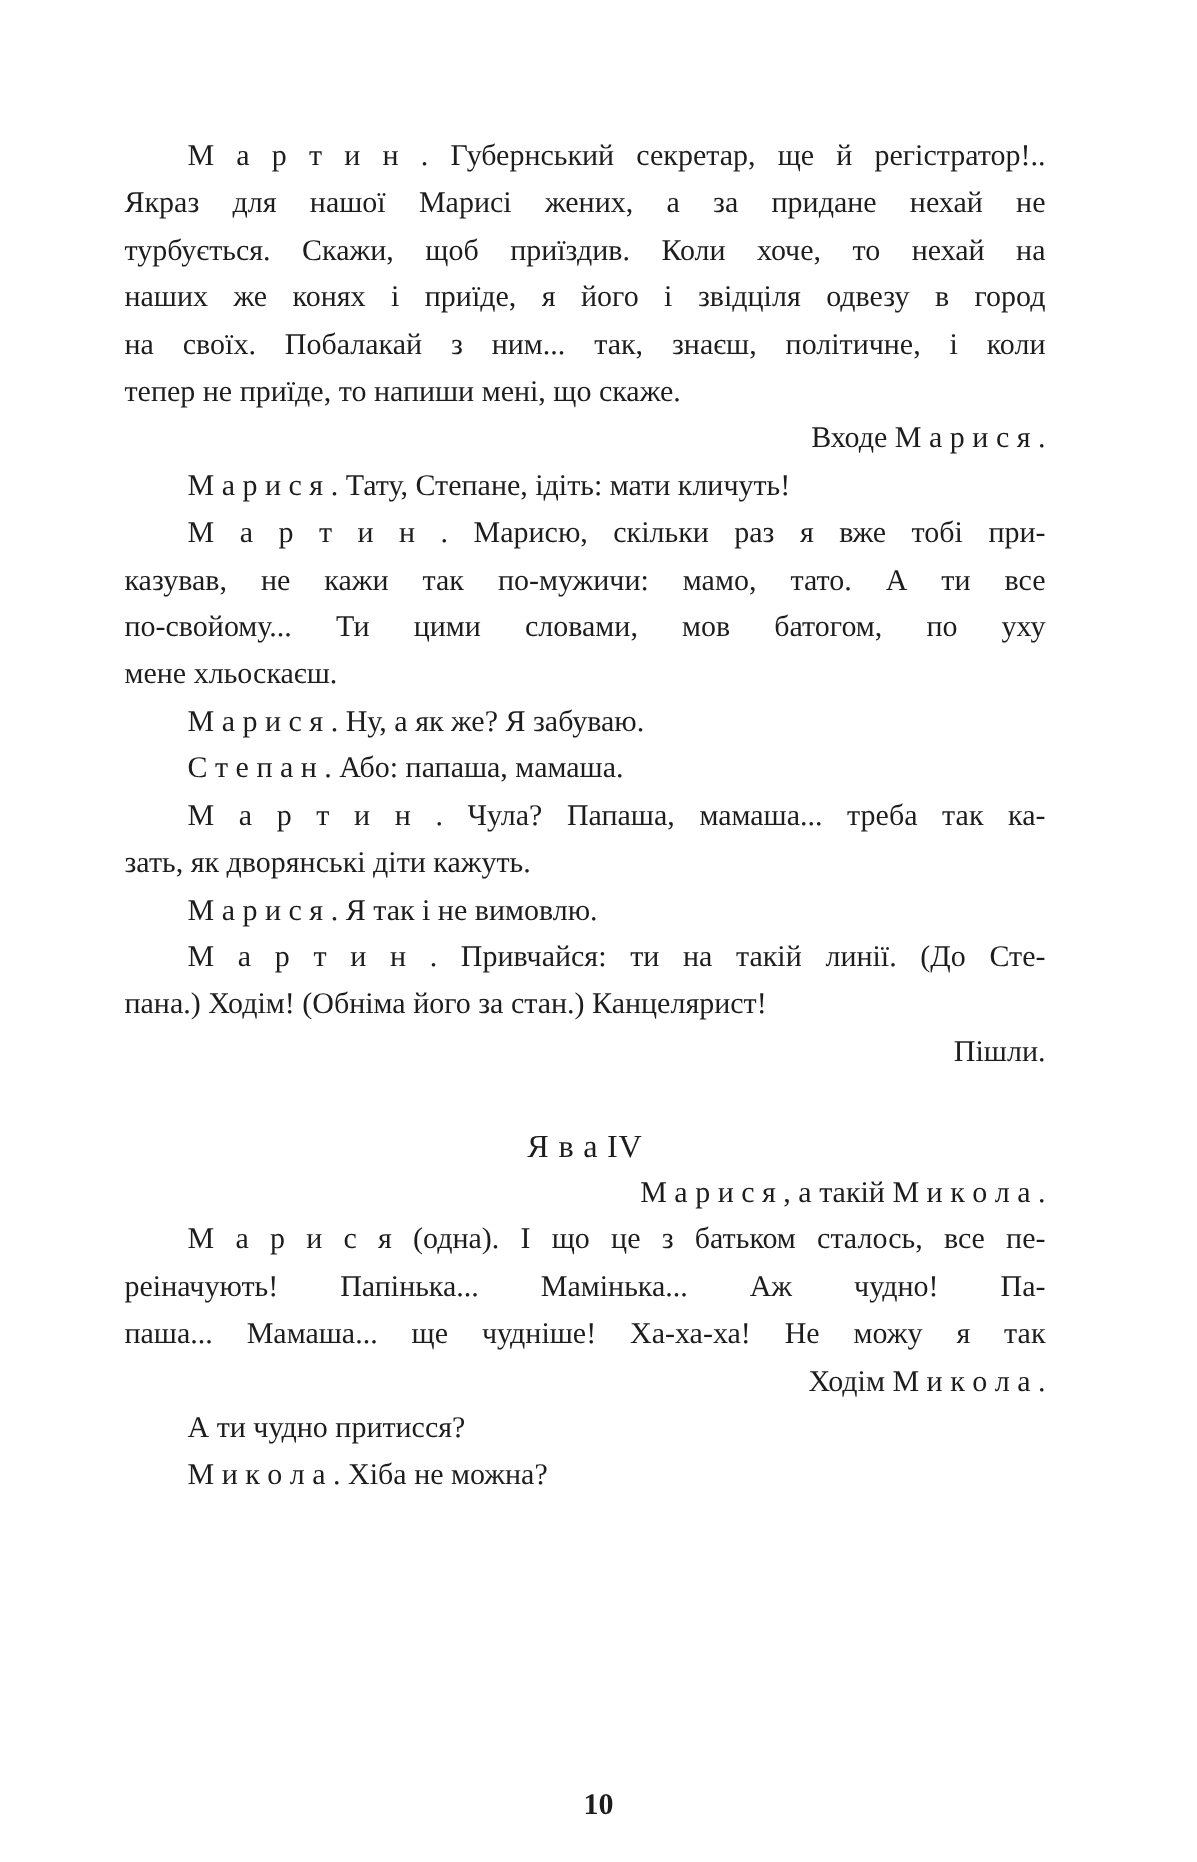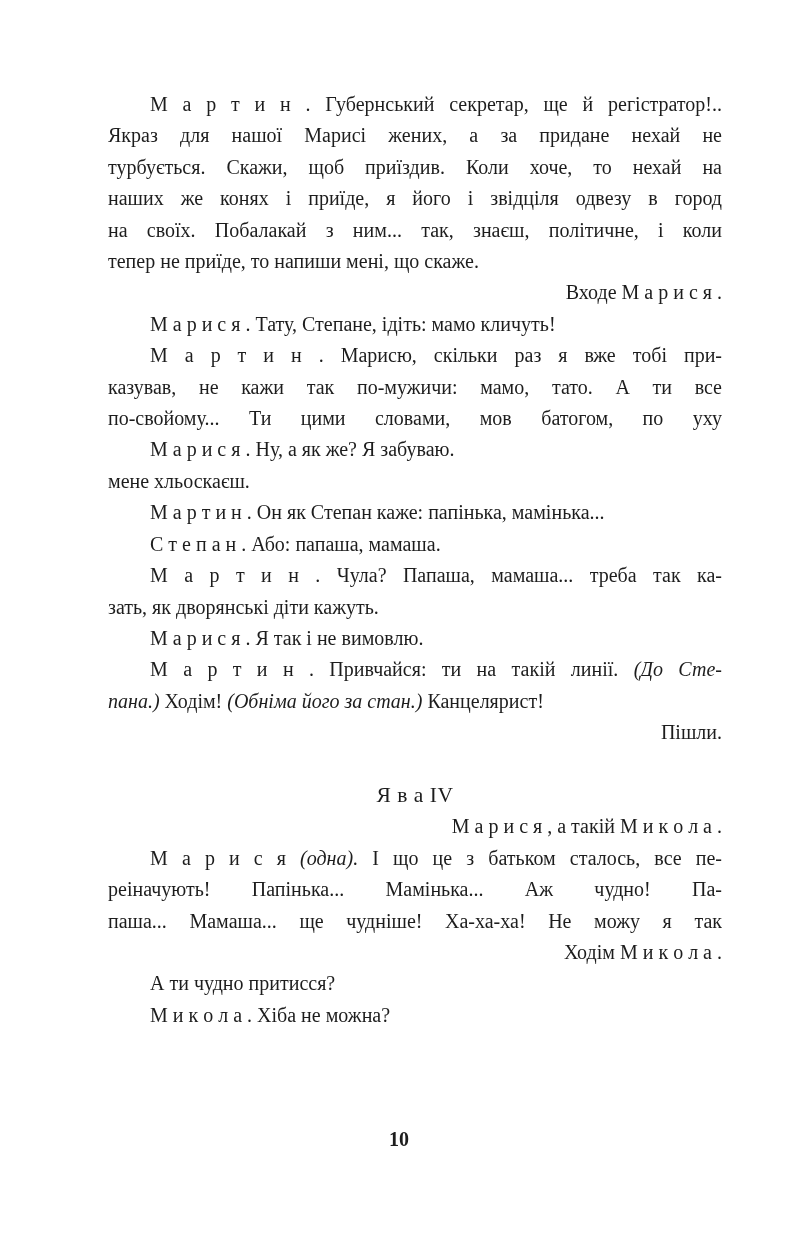--- a/index.html
+++ b/index.html
@@ -11,21 +11,21 @@
     position: relative;
     width: 798px;
     height: 1241px;
     background: #ffffff;
     color: #1d1d1d;
     font-family: "Liberation Serif", "DejaVu Serif", serif;
     overflow: hidden;
   }
   .text-block {
     position: absolute;
-    left: 108px;
+    left: 83px;
     top: 89px;
     width: 614px;
   }
   .line {
     font-size: 20px;
     line-height: 31.4px;
     min-height: 31.4px;
     white-space: normal;
   }
   .line.justify,
@@ -45,52 +45,50 @@
   }
   .line.heading {
     text-align: center;
     font-size: 21.5px;
     letter-spacing: 0.5px;
   }
   .line.spacer {
     height: 31.4px;
   }
   .it {
-    font-style: italic;
   }
   .page-number {
     position: absolute;
-    top: 1128px;
+    top: 1192px;
     left: 0;
     width: 100%;
     text-align: center;
     font-weight: 700;
     font-size: 20px;
     color: #1d1d1d;
   }
 </style>
 </head>
 <body>
 
 <div class="book-page">
   <div class="text-block" id="text-block">
       <div class="line first-justify"><span>М а р т и н .  Губернський секретар, ще й регістратор!..</span></div>
       <div class="line justify"><span>Якраз для нашої Марисі жених, а за придане нехай не</span></div>
       <div class="line justify"><span>турбується. Скажи, щоб приїздив. Коли хоче, то нехай на</span></div>
       <div class="line justify"><span>наших же конях і приїде, я його і звідціля одвезу в город</span></div>
       <div class="line justify"><span>на своїх. Побалакай з ним... так, знаєш, політичне, і коли</span></div>
       <div class="line left"><span>тепер не приїде, то напиши мені, що скаже.</span></div>
       <div class="line center"><span>Входе М а р и с я .</span></div>
-      <div class="line first-left"><span>М а р и с я .  Тату, Степане, ідіть: мамо кличуть!</span></div>
+      <div class="line first-left"><span>М а р и с я .  Тату, Степане, ідіть: мати кличуть!</span></div>
       <div class="line first-justify"><span>М а р т и н .  Марисю, скільки раз я вже тобі при-</span></div>
       <div class="line justify"><span>казував, не кажи так по-мужичи: мамо, тато. А ти все</span></div>
       <div class="line justify"><span>по-свойому... Ти цими словами, мов батогом, по уху</span></div>
+      <div class="line left"><span>мене хльоскаєш.</span></div>
       <div class="line first-left"><span>М а р и с я .  Ну, а як же? Я забуваю.</span></div>
-      <div class="line left"><span>мене хльоскаєш.</span></div>
-      <div class="line first-left"><span>М а р т и н .  Он як Степан каже: папінька, мамінька...</span></div>
       <div class="line first-left"><span>С т е п а н .  Або: папаша, мамаша.</span></div>
       <div class="line first-justify"><span>М а р т и н .  Чула? Папаша, мамаша... треба так ка-</span></div>
       <div class="line left"><span>зать, як дворянські діти кажуть.</span></div>
       <div class="line first-left"><span>М а р и с я .  Я так і не вимовлю.</span></div>
       <div class="line first-justify"><span>М а р т и н .  Привчайся: ти на такій линії. </span><span class="it">(До Сте-</span></div>
       <div class="line left"><span class="it">пана.)</span><span> Ходім! </span><span class="it">(Обніма його за стан.)</span><span> Канцелярист!</span></div>
       <div class="line center"><span>Пішли.</span></div>
       <div class="line spacer"></div>
       <div class="line heading"><span>Я в а  IV</span></div>
       <div class="line center"><span>М а р и с я , а такій М и к о л а .</span></div>

